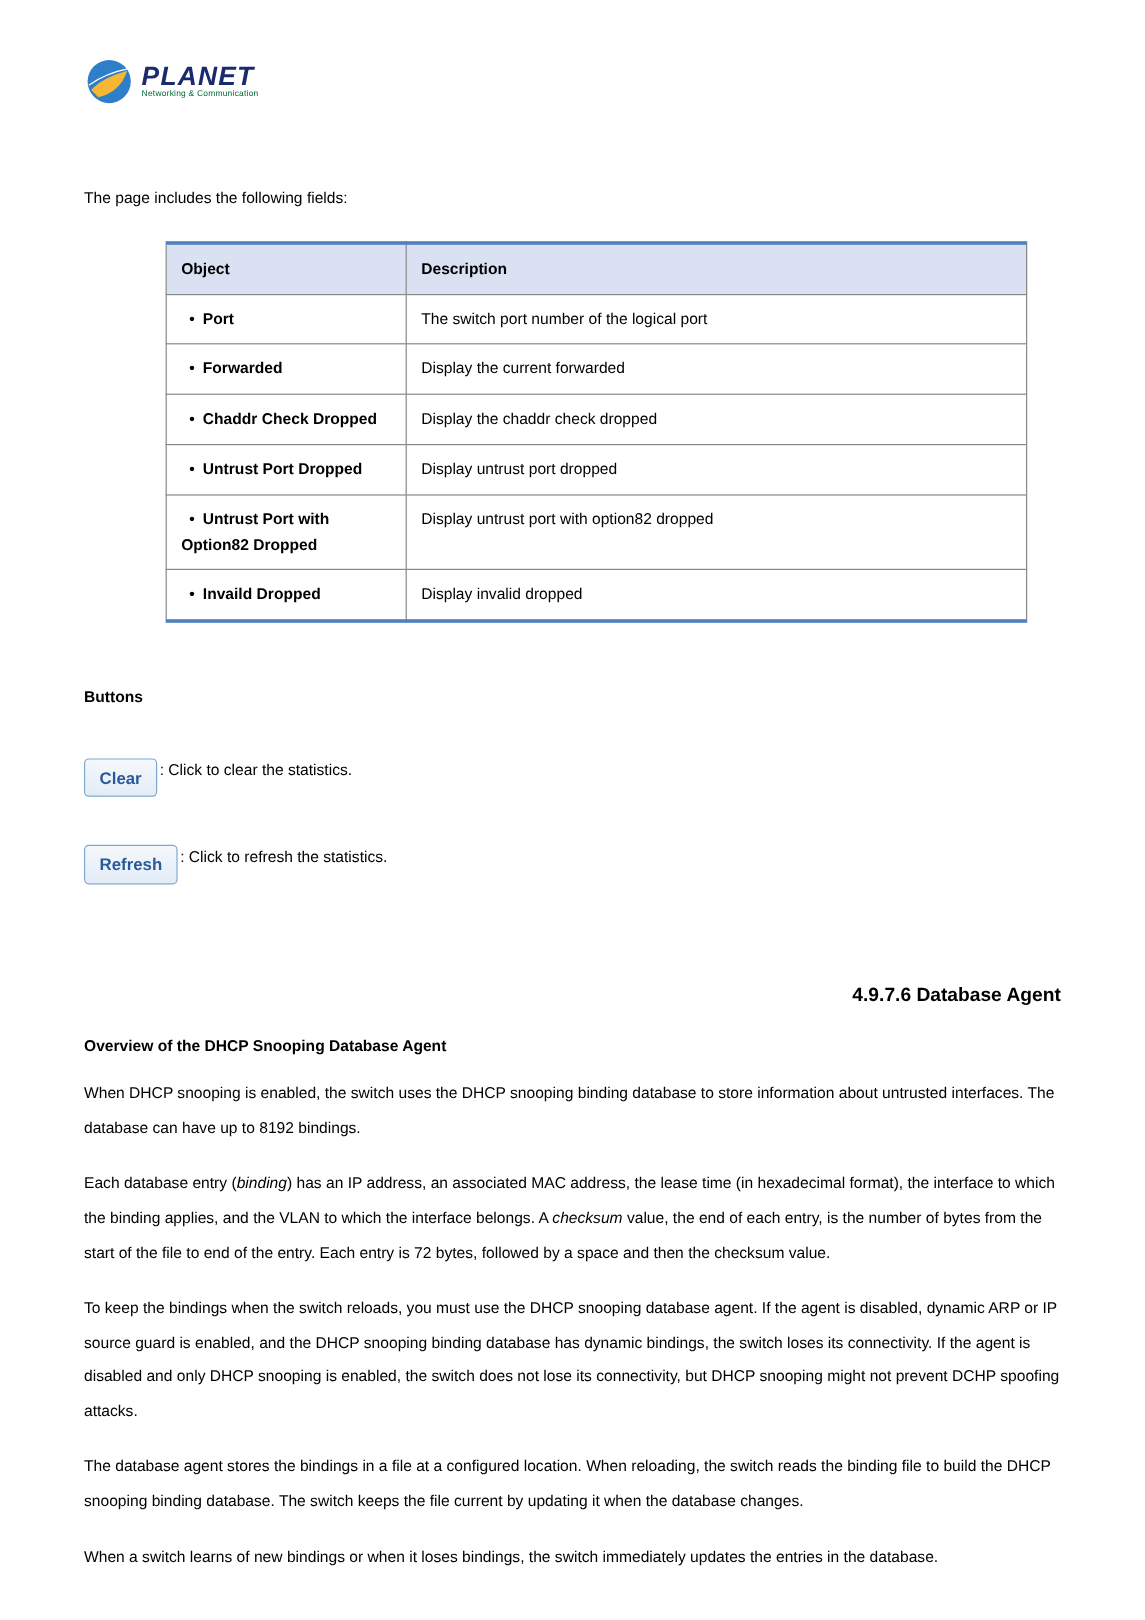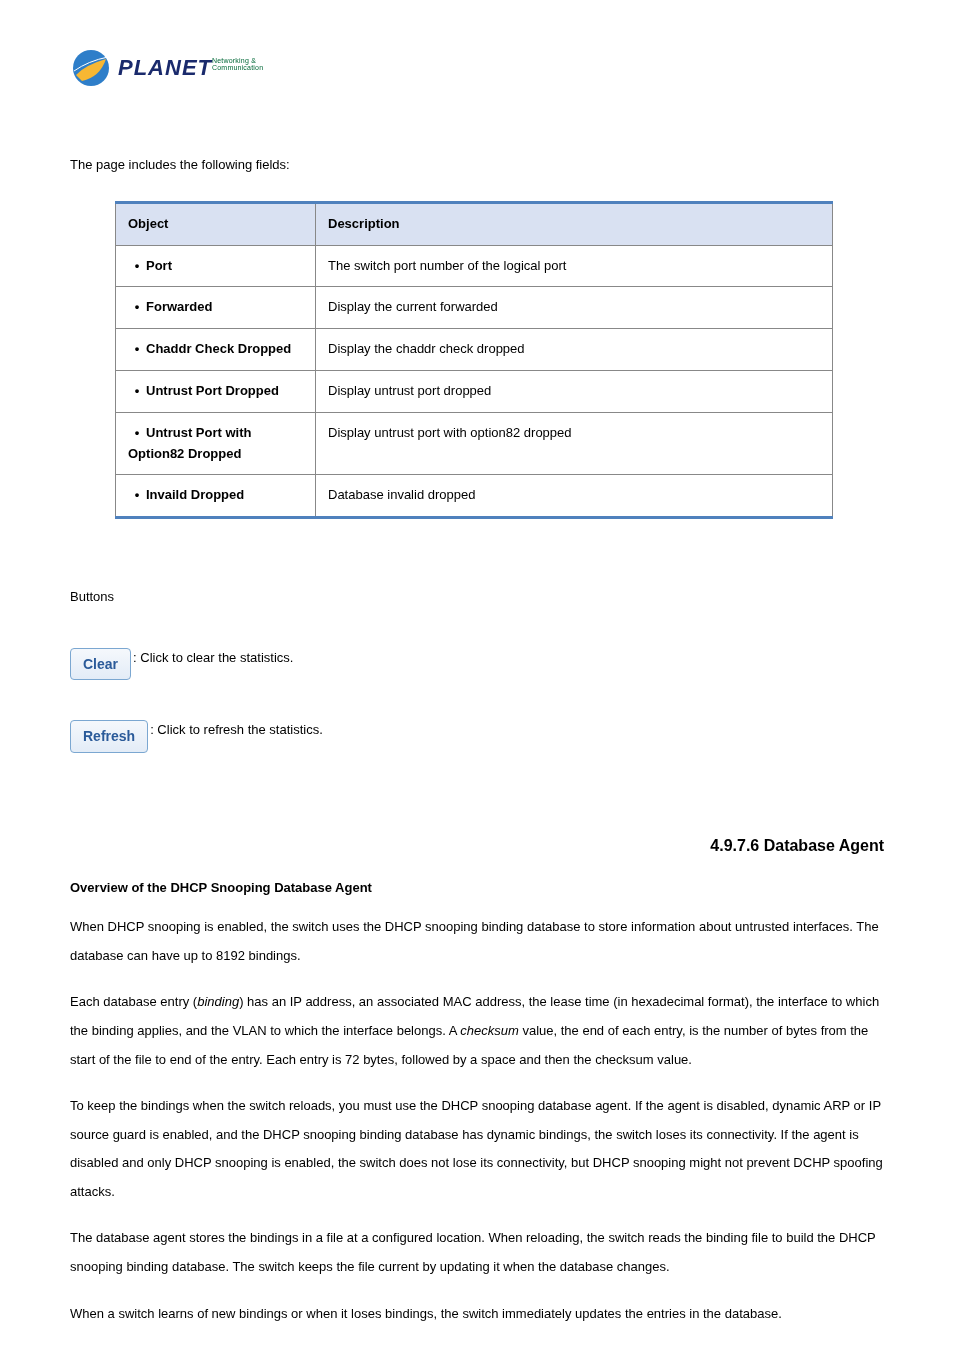--- a/index.html
+++ b/index.html
@@ -21,40 +21,41 @@
     align-items: center;
     gap: 6px;
   }
   .logo-mark {
     width: 42px;
     height: 42px;
     position: relative;
   }
   .logo-text {
     display: flex;
+    flex-direction: column;
     line-height: 1;
   }
   .logo-name {
     font-weight: 900;
     font-size: 22px;
     letter-spacing: 1px;
     color: #1a2a6c;
     font-style: italic;
   }
   .logo-tag {
     font-size: 7px;
     color: #006837;
     letter-spacing: 0.2px;
   }
   .intro {
     margin-bottom: 25px;
   }
   table.fields {
     width: 718px;
-    margin-left: 45px;
+    margin-left: 68px;
     border-collapse: collapse;
     border-top: 3px solid #4f81bd;
     border-bottom: 3px solid #4f81bd;
     padding-left: 43px;
   }
   table.fields th, table.fields td {
     border: 1px solid #888;
     padding: 10px 12px;
     text-align: left;
     vertical-align: top;
@@ -67,22 +68,22 @@
   table.fields .obj-col { width: 200px; }
   .obj-cell {
     font-weight: bold;
   }
   .bullet {
     display: inline-block;
     width: 18px;
     text-align: center;
   }
   .buttons-heading {
-    font-weight: normal;
-    margin-top: 68px;
+    font-weight: bold;
+    margin-top: 52px;
     margin-bottom: 20px;
   }
   .btn-line {
     display: flex;
     align-items: flex-start;
     margin-bottom: 25px;
     margin-top: 40px;
   }
   .btn {
     display: inline-block;
@@ -158,21 +159,21 @@
     <tr>
       <td class="obj-cell"><span class="bullet">•</span><span>Untrust Port Dropped</span></td>
       <td>Display untrust port dropped</td>
     </tr>
     <tr>
       <td class="obj-cell"><span class="bullet">•</span><span>Untrust Port with Option82 Dropped</span></td>
       <td>Display untrust port with option82 dropped</td>
     </tr>
     <tr>
       <td class="obj-cell"><span class="bullet">•</span><span>Invaild Dropped</span></td>
-      <td>Database invalid dropped</td>
+      <td>Display invalid dropped</td>
     </tr>
   </tbody>
 </table>
 
 <div class="buttons-heading">Buttons</div>
 
 <div class="btn-line">
   <span class="btn">Clear</span>
   <span>: Click to clear the statistics.</span>
 </div>

